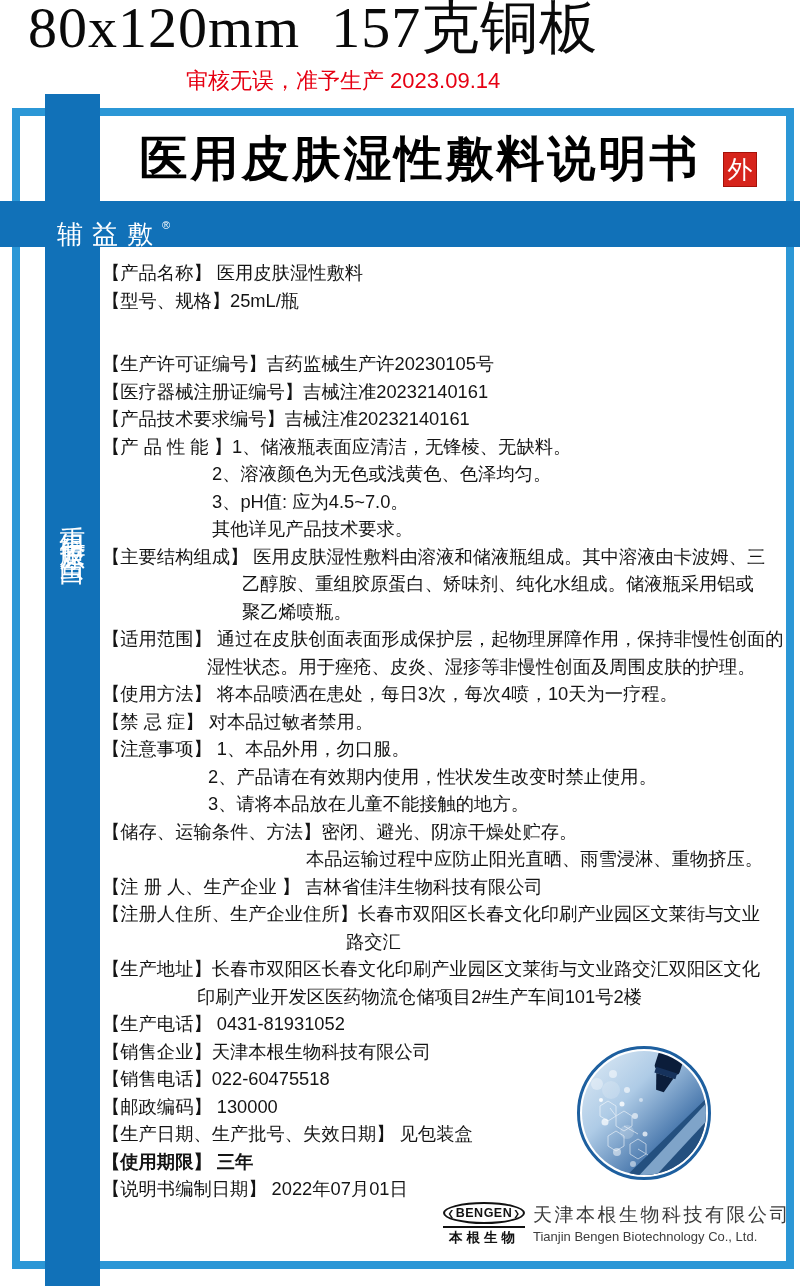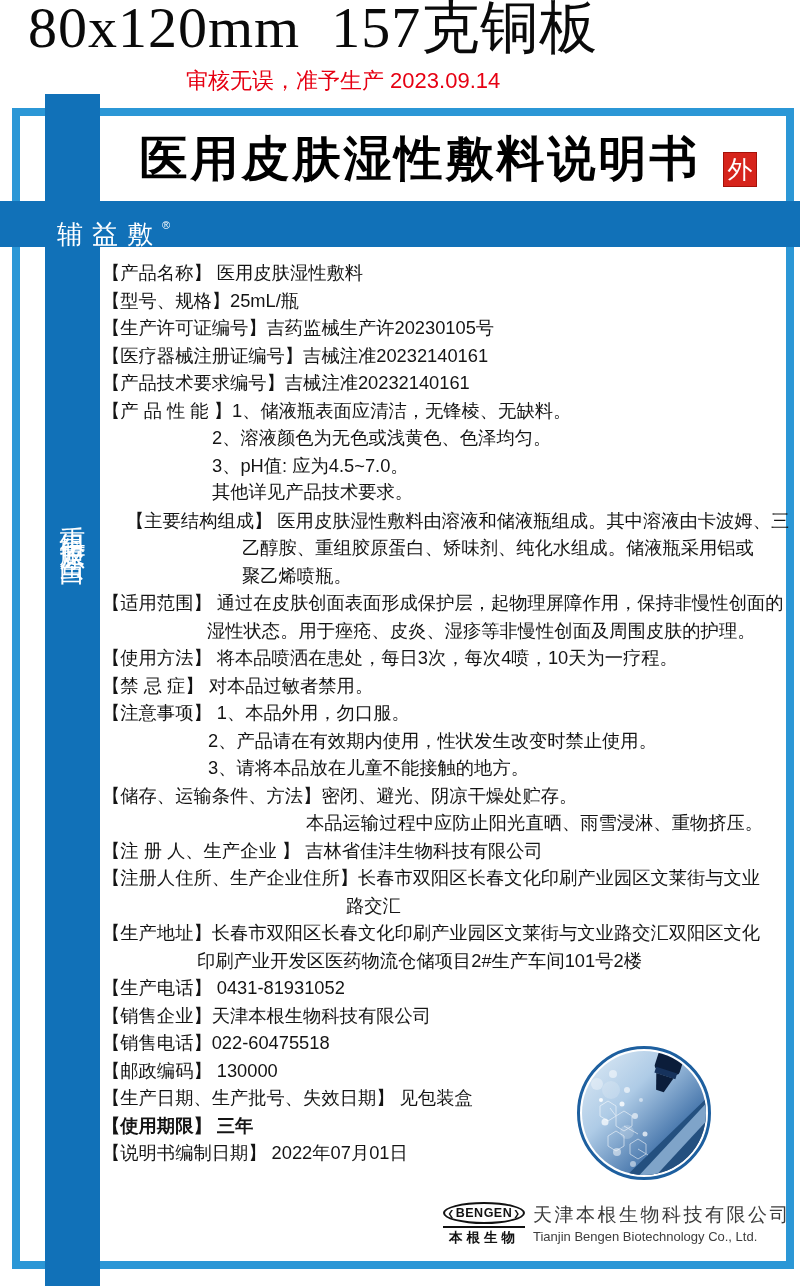--- a/index.html
+++ b/index.html
@@ -98,28 +98,28 @@
 
   <div class="brand"><span>辅益敷</span><span class="reg">®</span></div>
 
   <div class="side-banner">
     <span>重组胶原蛋白</span>
   </div>
 
   <div class="body-lines">
       <div class="bline" style="padding-left: 0px;">【产品名称】 医用皮肤湿性敷料</div>
       <div class="bline" style="padding-left: 0px;">【型号、规格】25mL/瓶</div>
-      <div class="bline" style="padding-left: 0px;">【生产许可证编号】吉药监械生产许20230105号</div>
+      <div class="bline" style="padding-left: 0px; margin-top: 36px;">【生产许可证编号】吉药监械生产许20230105号</div>
       <div class="bline" style="padding-left: 0px;">【医疗器械注册证编号】吉械注准20232140161</div>
       <div class="bline" style="padding-left: 0px;">【产品技术要求编号】吉械注准20232140161</div>
       <div class="bline" style="padding-left: 0px;">【产 品 性 能 】1、储液瓶表面应清洁，无锋棱、无缺料。</div>
       <div class="bline" style="padding-left: 110px;">2、溶液颜色为无色或浅黄色、色泽均匀。</div>
       <div class="bline" style="padding-left: 110px;">3、pH值: 应为4.5~7.0。</div>
-      <div class="bline" style="padding-left: 110px; font-family: Liberation Serif, serif;">其他详见产品技术要求。</div>
-      <div class="bline" style="padding-left: 0px; margin-left: 24px;">【主要结构组成】 医用皮肤湿性敷料由溶液和储液瓶组成。其中溶液由卡波姆、三</div>
+      <div class="bline" style="padding-left: 110px;">其他详见产品技术要求。</div>
+      <div class="bline" style="padding-left: 0px;">【主要结构组成】 医用皮肤湿性敷料由溶液和储液瓶组成。其中溶液由卡波姆、三</div>
       <div class="bline" style="padding-left: 140px;">乙醇胺、重组胶原蛋白、矫味剂、纯化水组成。储液瓶采用铝或</div>
       <div class="bline" style="padding-left: 140px;">聚乙烯喷瓶。</div>
       <div class="bline" style="padding-left: 0px;">【适用范围】 通过在皮肤创面表面形成保护层，起物理屏障作用，保持非慢性创面的</div>
       <div class="bline" style="padding-left: 105px;">湿性状态。用于痤疮、皮炎、湿疹等非慢性创面及周围皮肤的护理。</div>
       <div class="bline" style="padding-left: 0px;">【使用方法】 将本品喷洒在患处，每日3次，每次4喷，10天为一疗程。</div>
       <div class="bline" style="padding-left: 0px;">【禁 忌 症】 对本品过敏者禁用。</div>
       <div class="bline" style="padding-left: 0px;">【注意事项】 1、本品外用，勿口服。</div>
       <div class="bline" style="padding-left: 106px;">2、产品请在有效期内使用，性状发生改变时禁止使用。</div>
       <div class="bline" style="padding-left: 106px;">3、请将本品放在儿童不能接触的地方。</div>
       <div class="bline" style="padding-left: 0px;">【储存、运输条件、方法】密闭、避光、阴凉干燥处贮存。</div>

